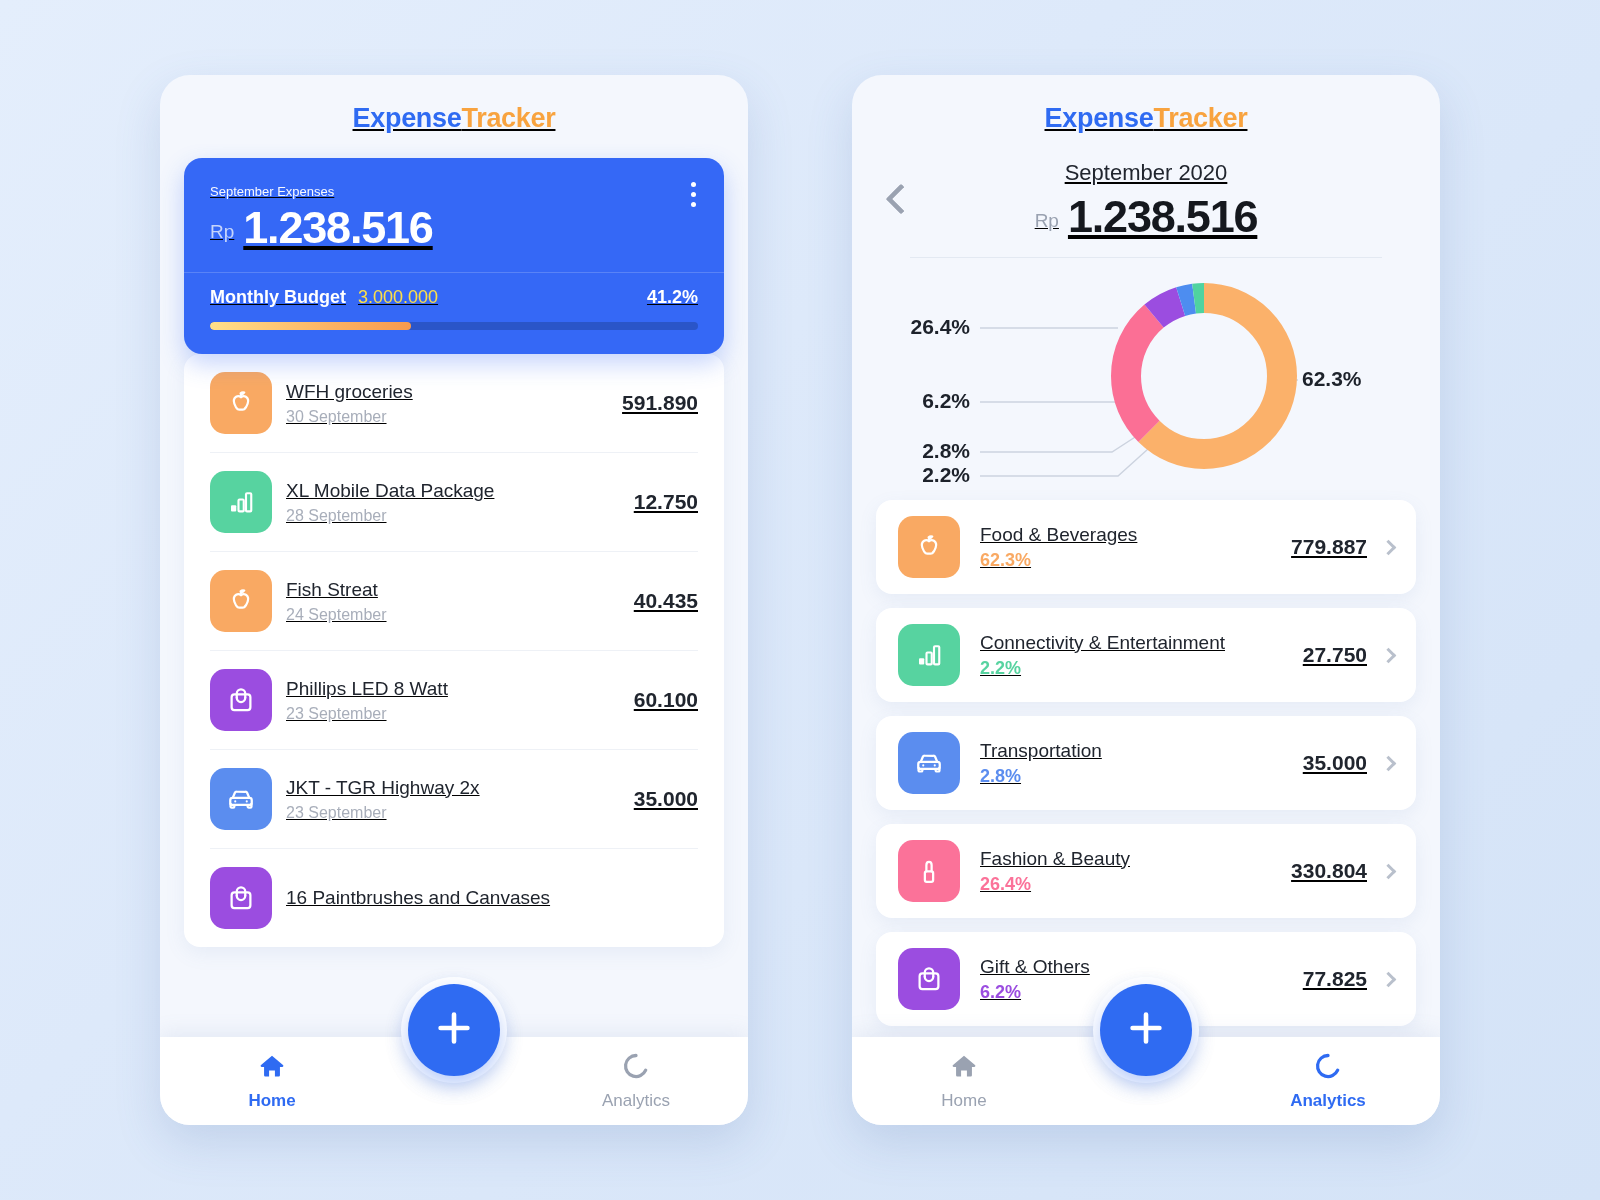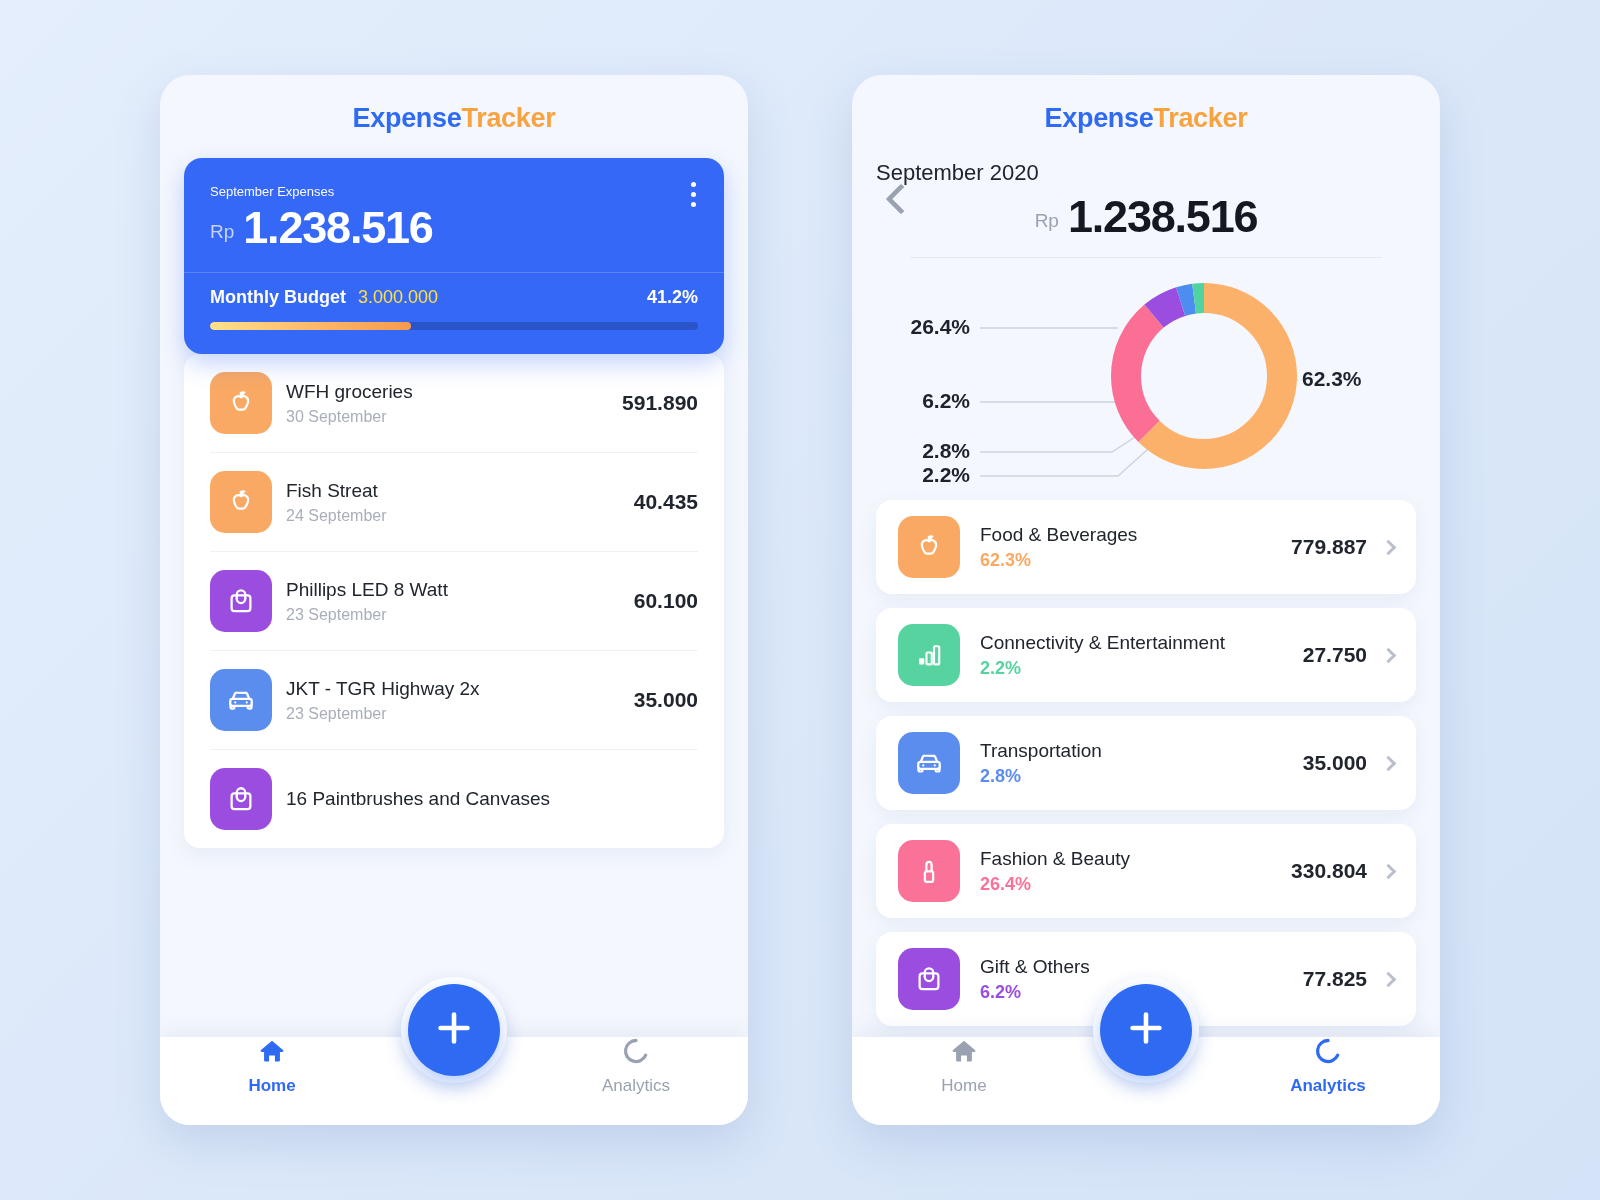--- a/index.html
+++ b/index.html
@@ -13,21 +13,21 @@
   }
 
   
   .phone {
     position:relative;
     width:588px; height:1050px;
     background:#f4f7fd;
     border-radius:30px;
     box-shadow:0 18px 46px rgba(80,110,170,.18);
     overflow:hidden;
-    display:flex; flex-direction:column;
+    display:flex; flex-direction:column;text-decoration:underline;
   }
 
   .brand {
     text-align:center;
     font-size:27px; font-weight:700;
     letter-spacing:-.3px;
     padding-top:28px; padding-bottom:10px;
     flex:none;
   }
   .brand .b1 { color:#2f6bf2; }
@@ -93,21 +93,21 @@
     width:62px; height:62px; border-radius:15px; flex:none;
     display:flex; align-items:center; justify-content:center;
   }
   .tile svg { width:30px; height:30px; }
   .tx-mid { margin-left:14px; flex:1; min-width:0; }
   .tx-name { font-size:19px; color:#20252e; white-space:nowrap; }
   .tx-date { font-size:16px; color:#a8aeba; margin-top:5px; }
   .tx-amt { font-size:21px; font-weight:700; color:#20252e; margin-left:12px; white-space:nowrap; }
 
   
-  .month-head { position:relative; padding:16px 24px 0 24px; text-align:left; flex:none; }
+  .month-head { position:relative; padding:16px 24px 0 24px; text-align:center; flex:none; }
   .month-name { font-size:22px; color:#20252e; }
   .month-amount { margin-top:8px; display:flex; align-items:flex-end; justify-content:center; gap:9px; }
   .month-cur { font-size:19px; color:#9aa2b1; padding-bottom:7px; }
   .month-val { font-size:45px; font-weight:700; color:#15181e; letter-spacing:-1.2px; line-height:1; }
   .back-chevron {
     position:absolute; left:38px; top:44px;
     width:22px; height:22px;
     border-left:5px solid #9aa2b1; border-bottom:5px solid #9aa2b1;
     transform:rotate(45deg);
     border-radius:2px;
@@ -138,21 +138,21 @@
     margin-left:16px; width:11px; height:11px;
     border-right:3px solid #b9c0cc; border-top:3px solid #b9c0cc;
     transform:rotate(45deg);
   }
 
   
   .nav {
     position:absolute; left:0; right:0; bottom:0;
     height:88px; background:#fff;
     box-shadow:0 -4px 20px rgba(110,135,185,.12);
-    display:flex; align-items:flex-start;
+    display:flex; align-items:center;
   }
   .nav-item {
     flex:1; display:flex; flex-direction:column; align-items:center; gap:7px;
     cursor:pointer;
   }
   .nav-item svg { width:28px; height:28px; }
   .nav-lab { font-size:17px; font-weight:700; }
   .nav-active .nav-lab { color:#2f6bf2; }
   .nav-idle .nav-lab { color:#9aa2b1; font-weight:400; }
   .nav-spacer { width:140px; }
@@ -215,20 +215,34 @@
               <path d="M12 7.4c-1-.9-2.6-1.2-3.9-.4-1.6 1-2.2 3.3-1.4 5.6.6 1.8 1.7 3.6 2.7 4.4.7.6 1.5.3 2.6.3s1.9.3 2.6-.3c1-.8 2.1-2.6 2.7-4.4.8-2.3.2-4.6-1.4-5.6-1.3-.8-2.9-.5-3.9.4z"></path>
               <path d="M12 7.2V5.1"></path>
               <path d="M12.1 5.2c1.2-.15 2.2-.75 2.5-1.6-1-.3-2.2 0-2.9.7"></path>
             </svg>
           </div>
     <div class="tx-mid">
       <div class="tx-name">WFH groceries</div>
       <div class="tx-date">30 September</div>
     </div>
     <div class="tx-amt">591.890</div>
+  </div>
+  <div class="tx-row">
+    <div class="tile" style="background:#57d3a0">
+            <svg viewBox="0 0 24 24">
+              <rect x="4" y="14.5" width="4.2" height="5" rx=".8" fill="#fff"></rect>
+              <rect x="10" y="10" width="4.2" height="9.5" rx=".8" fill="none" stroke="#fff" stroke-width="1.7"></rect>
+              <rect x="16" y="5" width="4.2" height="14.5" rx=".8" fill="none" stroke="#fff" stroke-width="1.7"></rect>
+            </svg>
+          </div>
+    <div class="tx-mid">
+      <div class="tx-name">XL Mobile Data Package</div>
+      <div class="tx-date">28 September</div>
+    </div>
+    <div class="tx-amt">12.750</div>
   </div>
   <div class="tx-row">
     <div class="tile" style="background:#f9a963">
             <svg viewBox="0 0 24 24" fill="none" stroke="#fff" stroke-width="1.8" stroke-linecap="round" stroke-linejoin="round">
               <path d="M12 7.4c-1-.9-2.6-1.2-3.9-.4-1.6 1-2.2 3.3-1.4 5.6.6 1.8 1.7 3.6 2.7 4.4.7.6 1.5.3 2.6.3s1.9.3 2.6-.3c1-.8 2.1-2.6 2.7-4.4.8-2.3.2-4.6-1.4-5.6-1.3-.8-2.9-.5-3.9.4z"></path>
               <path d="M12 7.2V5.1"></path>
               <path d="M12.1 5.2c1.2-.15 2.2-.75 2.5-1.6-1-.3-2.2 0-2.9.7"></path>
             </svg>
           </div>
     <div class="tx-mid">

